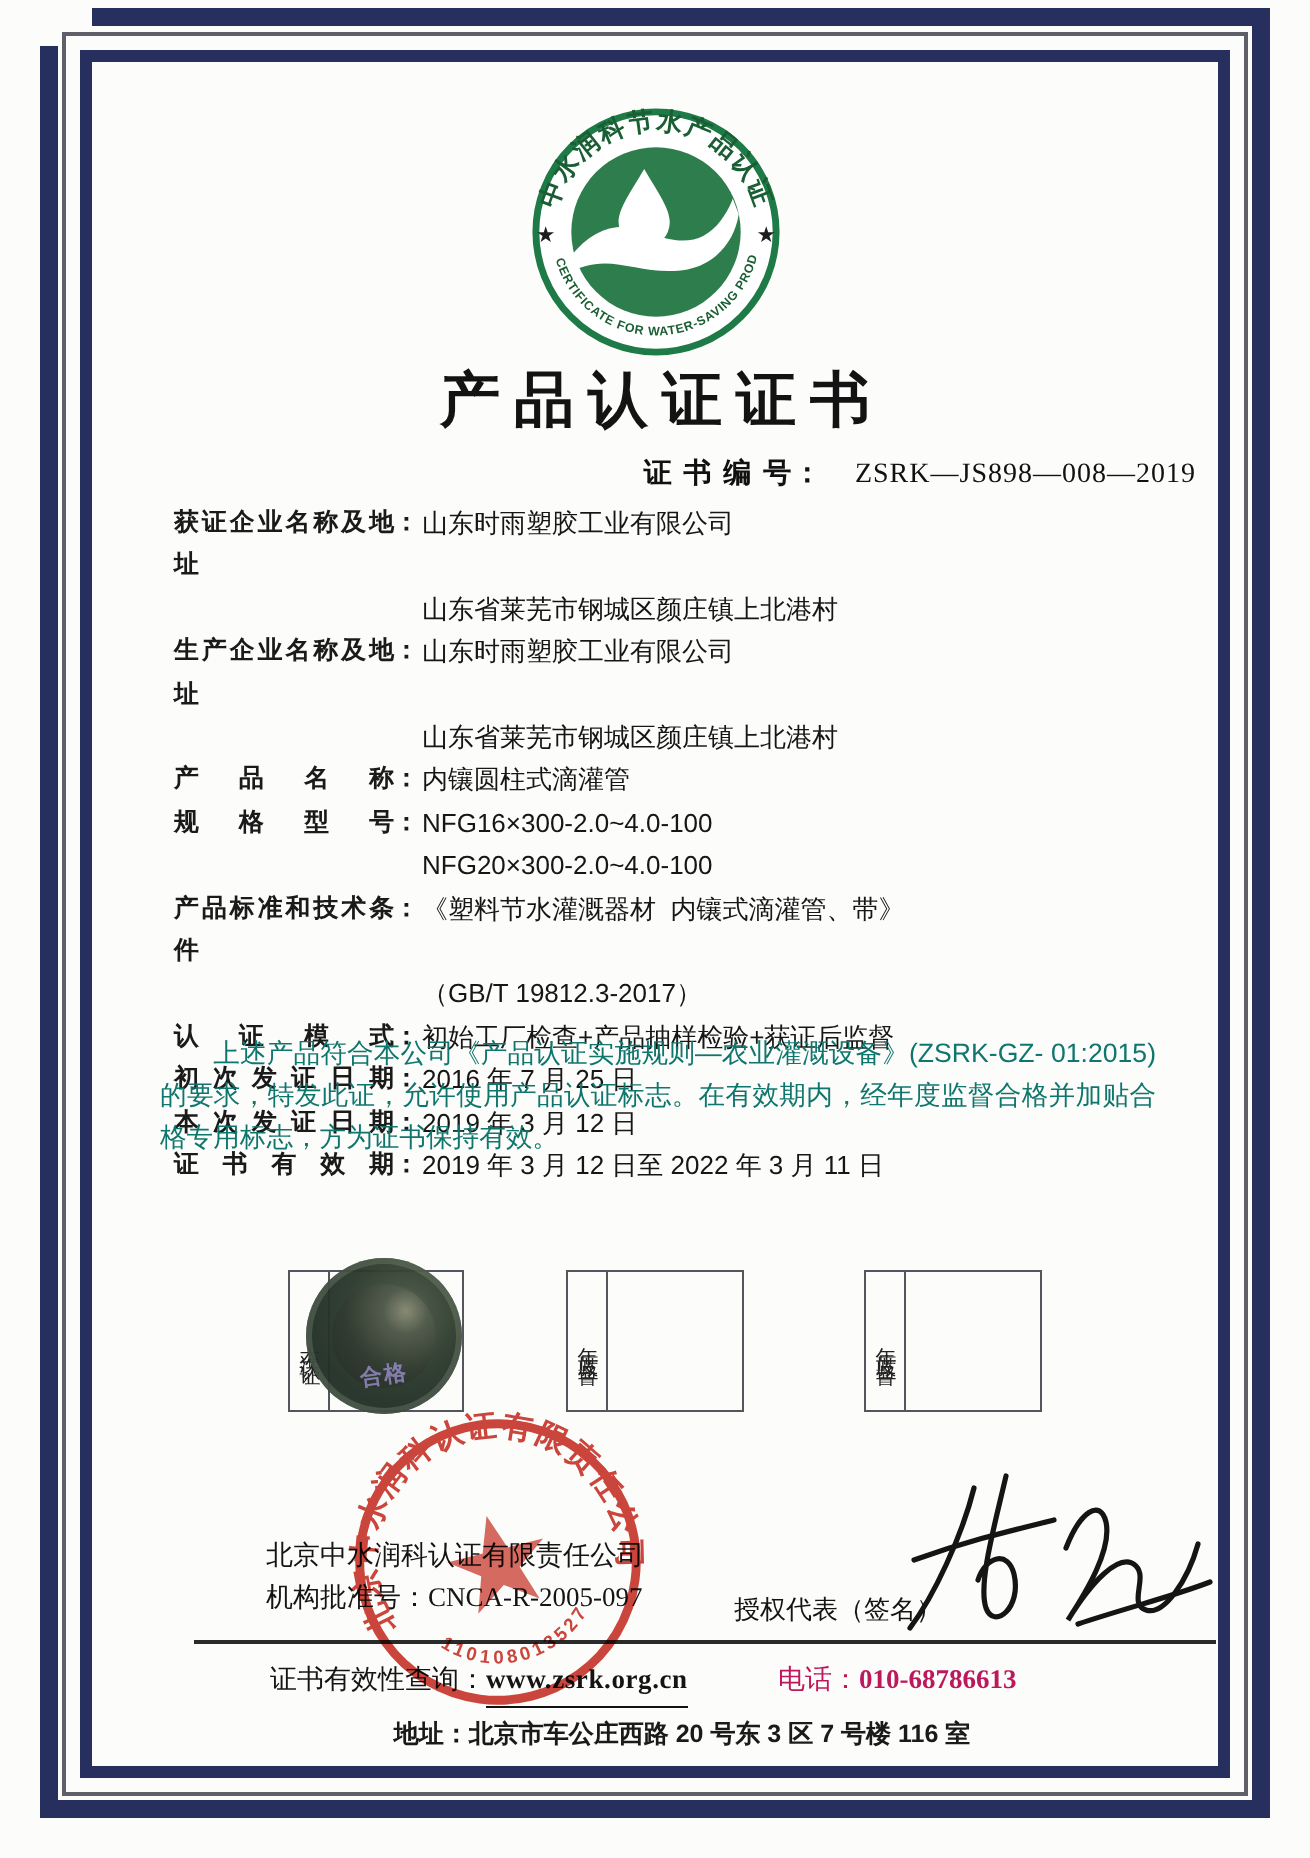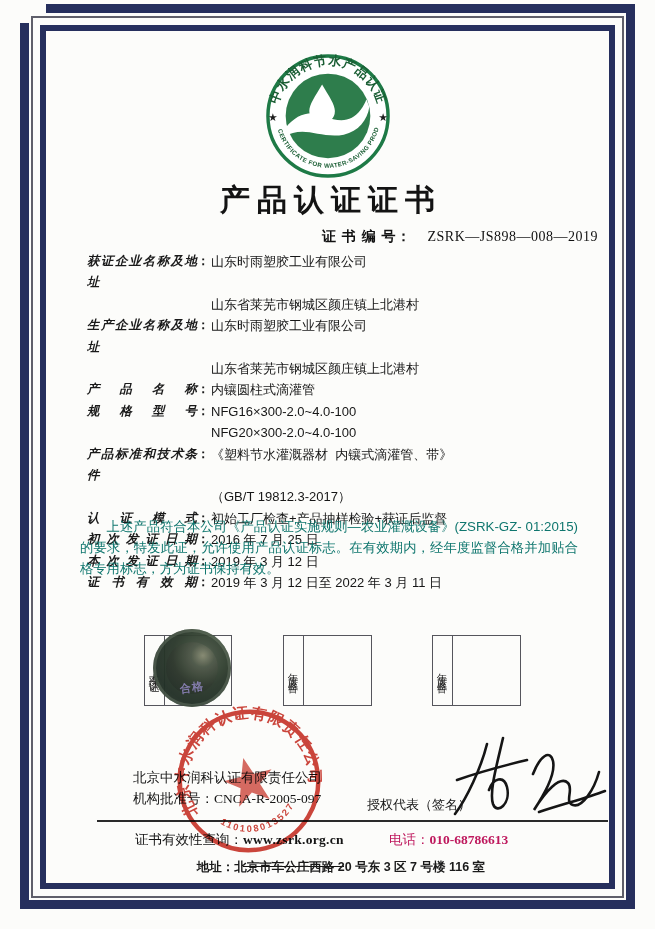--- a/index.html
+++ b/index.html
@@ -21,21 +21,21 @@
     font-size:30px;font-weight:bold;letter-spacing:7px;text-indent:7px;color:#131313;
   }
   .certno{position:absolute;right:57px;top:228px;font-size:14px;color:#111;}
   .certno .cl{font-weight:bold;letter-spacing:1px;}
   .certno .cv{font-family:"Liberation Serif",serif;letter-spacing:.5px;margin-left:12px;}
   
   .fields{position:absolute;left:87px;top:251px;width:500px;}
   .frow{display:flex;line-height:21.4px;}
   .flabel{
     display:inline-block;width:110px;font-size:12.4px;font-weight:bold;
-    text-align:justify;text-align-last:justify;flex:none;font-style:italic;
+    text-align:justify;text-align-last:justify;flex:none;
   }
   .fcolon{width:14px;font-size:12.4px;font-weight:bold;flex:none;}
   .fvalue{font-size:13px;white-space:pre;color:#161616;}
   
   .statement{
     position:absolute;left:80px;top:517px;width:498px;
     font-size:13.3px;line-height:20.8px;text-indent:2em;text-align:justify;color:#0f766e;
   }
   
   .sbox{position:absolute;top:635px;height:69px;border:1.5px solid #55555c;display:flex;background:transparent;}
@@ -62,21 +62,21 @@
   
   .company{position:absolute;left:133px;top:769px;font-size:13.5px;font-weight:500;color:#141414;}
   .approval{position:absolute;left:133px;top:790px;font-size:13.5px;color:#141414;}
   .approval .av{font-family:"Liberation Serif",serif;}
   .auth{position:absolute;left:367px;top:796px;font-size:13px;color:#141414;}
   .signature{position:absolute;left:447px;top:732px;z-index:4;}
   .sep{position:absolute;left:97px;top:820px;width:511px;border-top:2px solid #2a2a2a;}
   .query{position:absolute;left:135px;top:831px;font-size:13.5px;color:#141414;}
   .query .url{
     font-family:"Liberation Serif",serif;font-weight:bold;
-    border-bottom:1.5px solid #111;padding-bottom:19px;letter-spacing:.3px;margin-top:32px;
+    border-bottom:1.5px solid #111;padding-bottom:6px;letter-spacing:.3px;margin-top:32px;
   }
   .phone{position:absolute;left:389px;top:831px;font-size:13.5px;color:#be185d;}
   .phone .pv{font-weight:bold;font-family:"Liberation Serif",serif;}
   .address{
     position:absolute;left:46px;right:47px;top:859px;text-align:center;
     font-size:12.5px;font-weight:bold;color:#1a1a1a;padding-left:28px;
   }
   
   .red-stamp{position:absolute;left:170px;top:702px;z-index:6;mix-blend-mode:multiply;opacity:.86;}
 </style>

